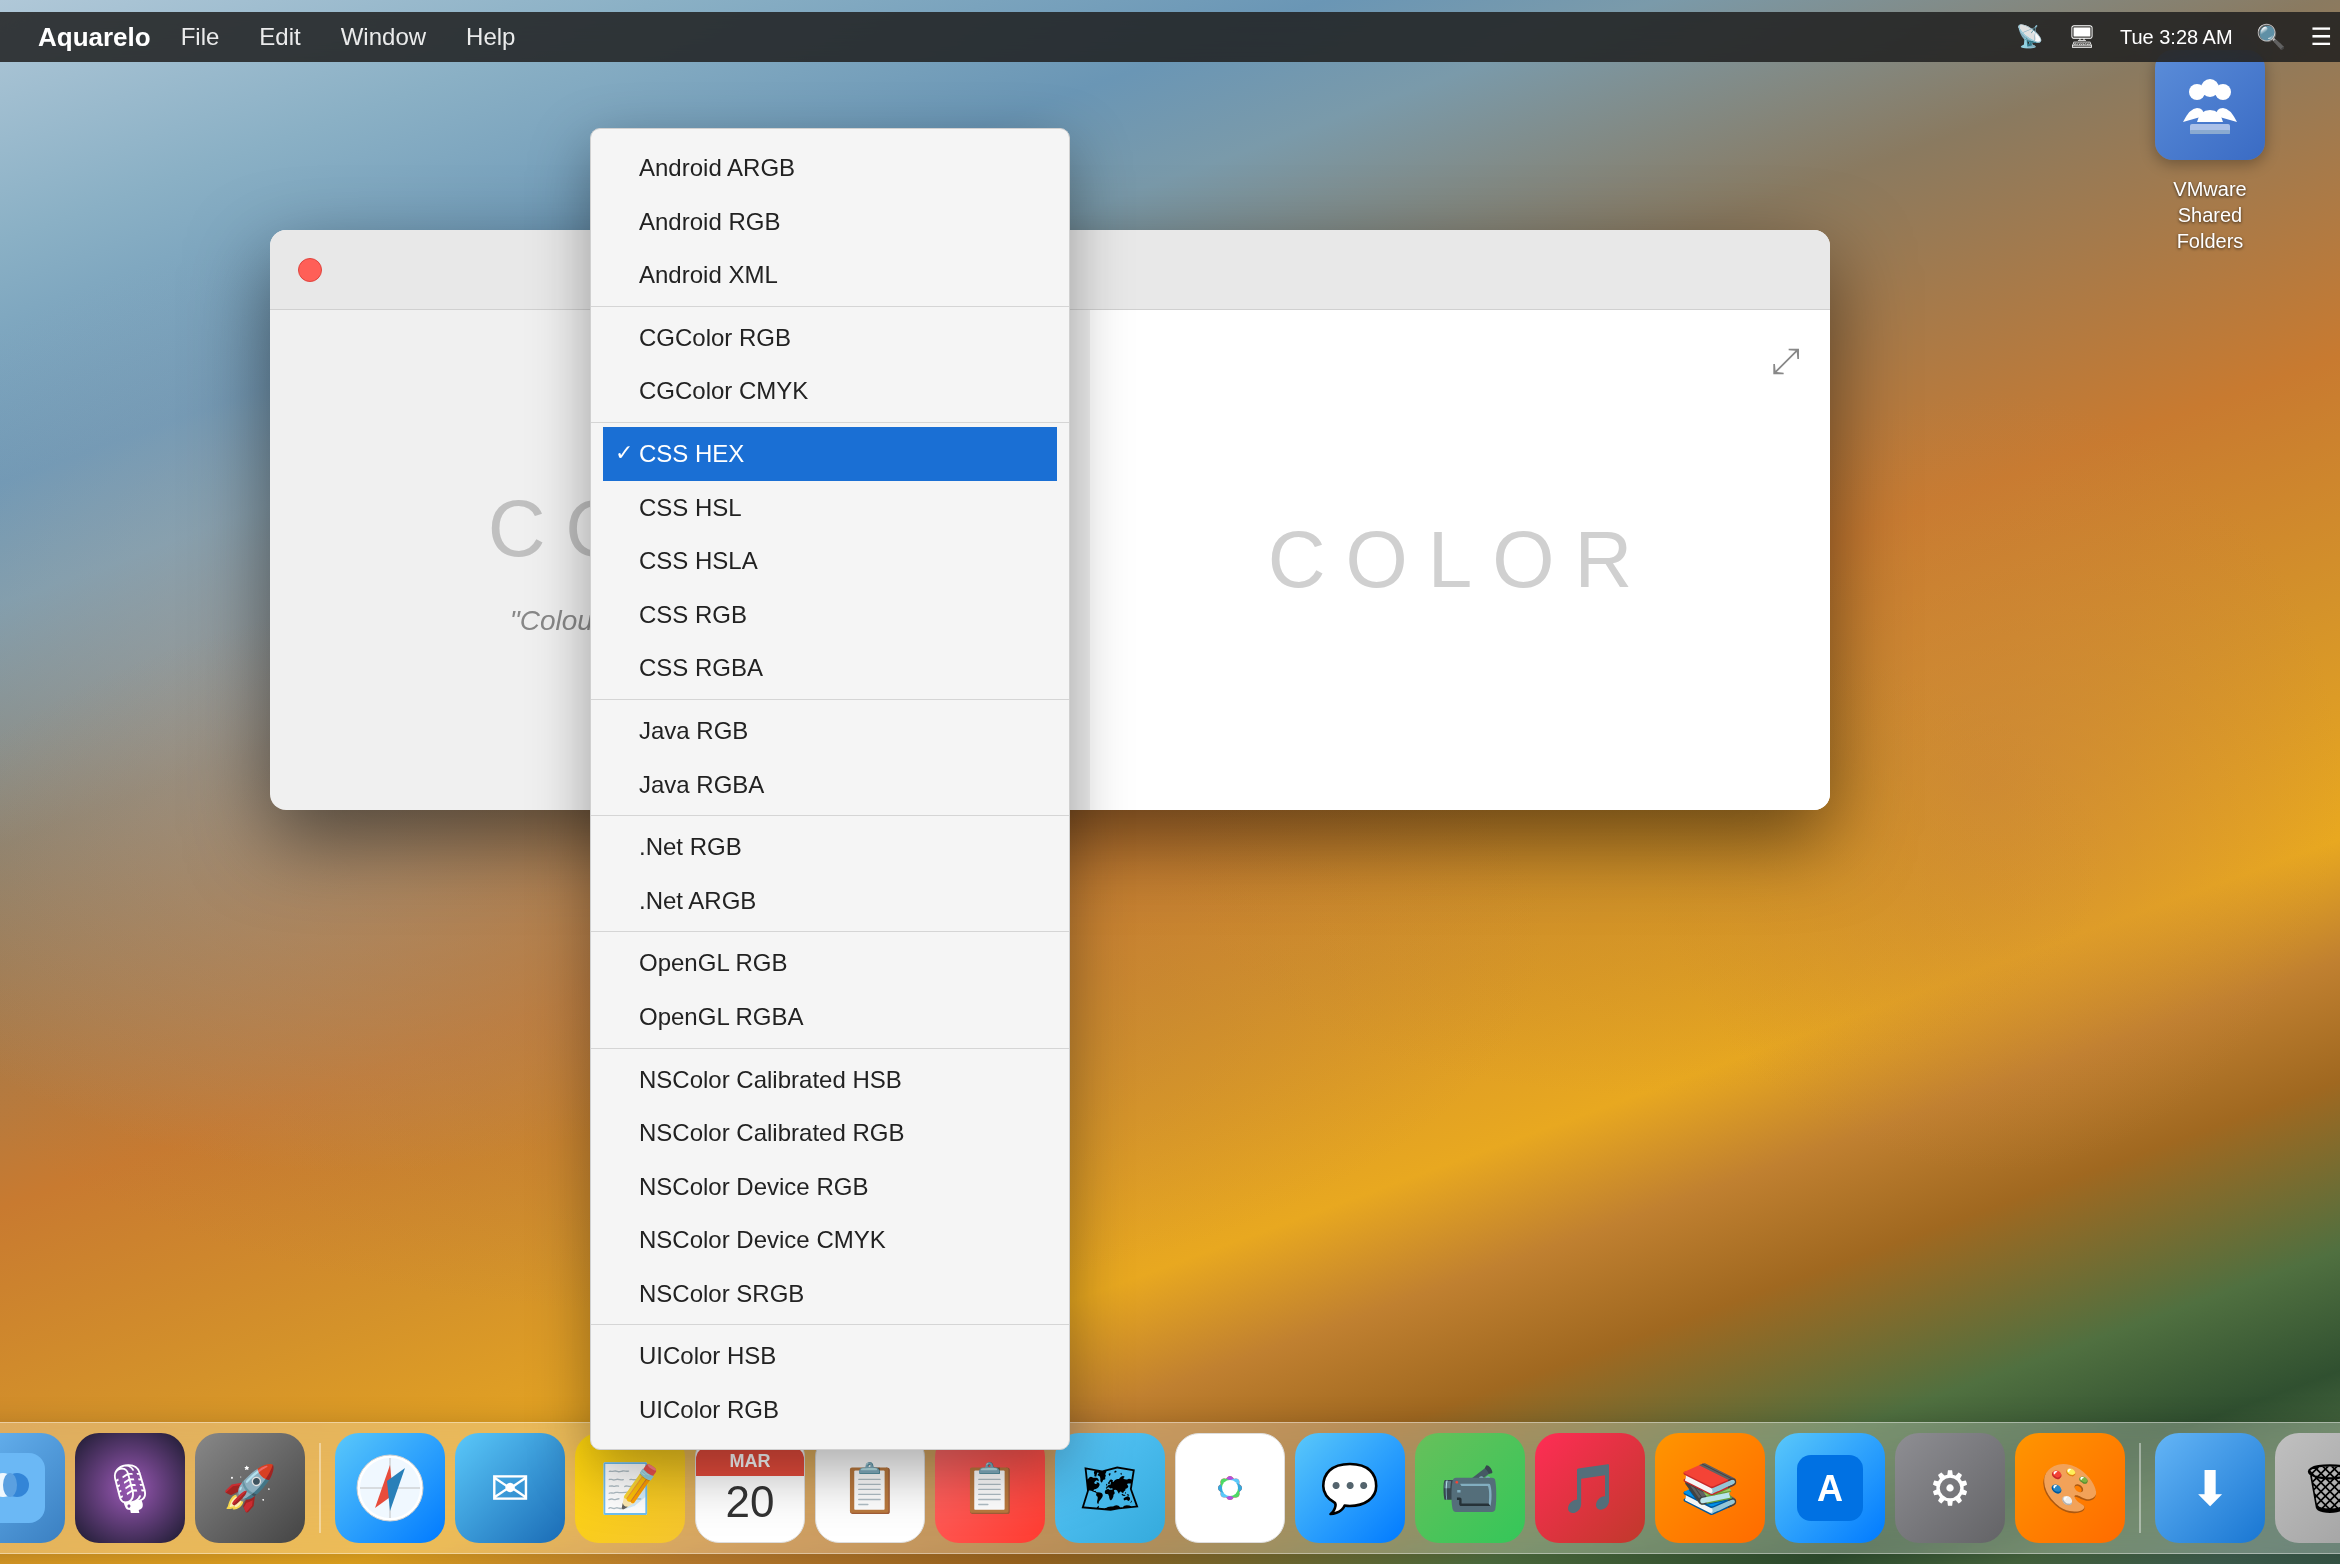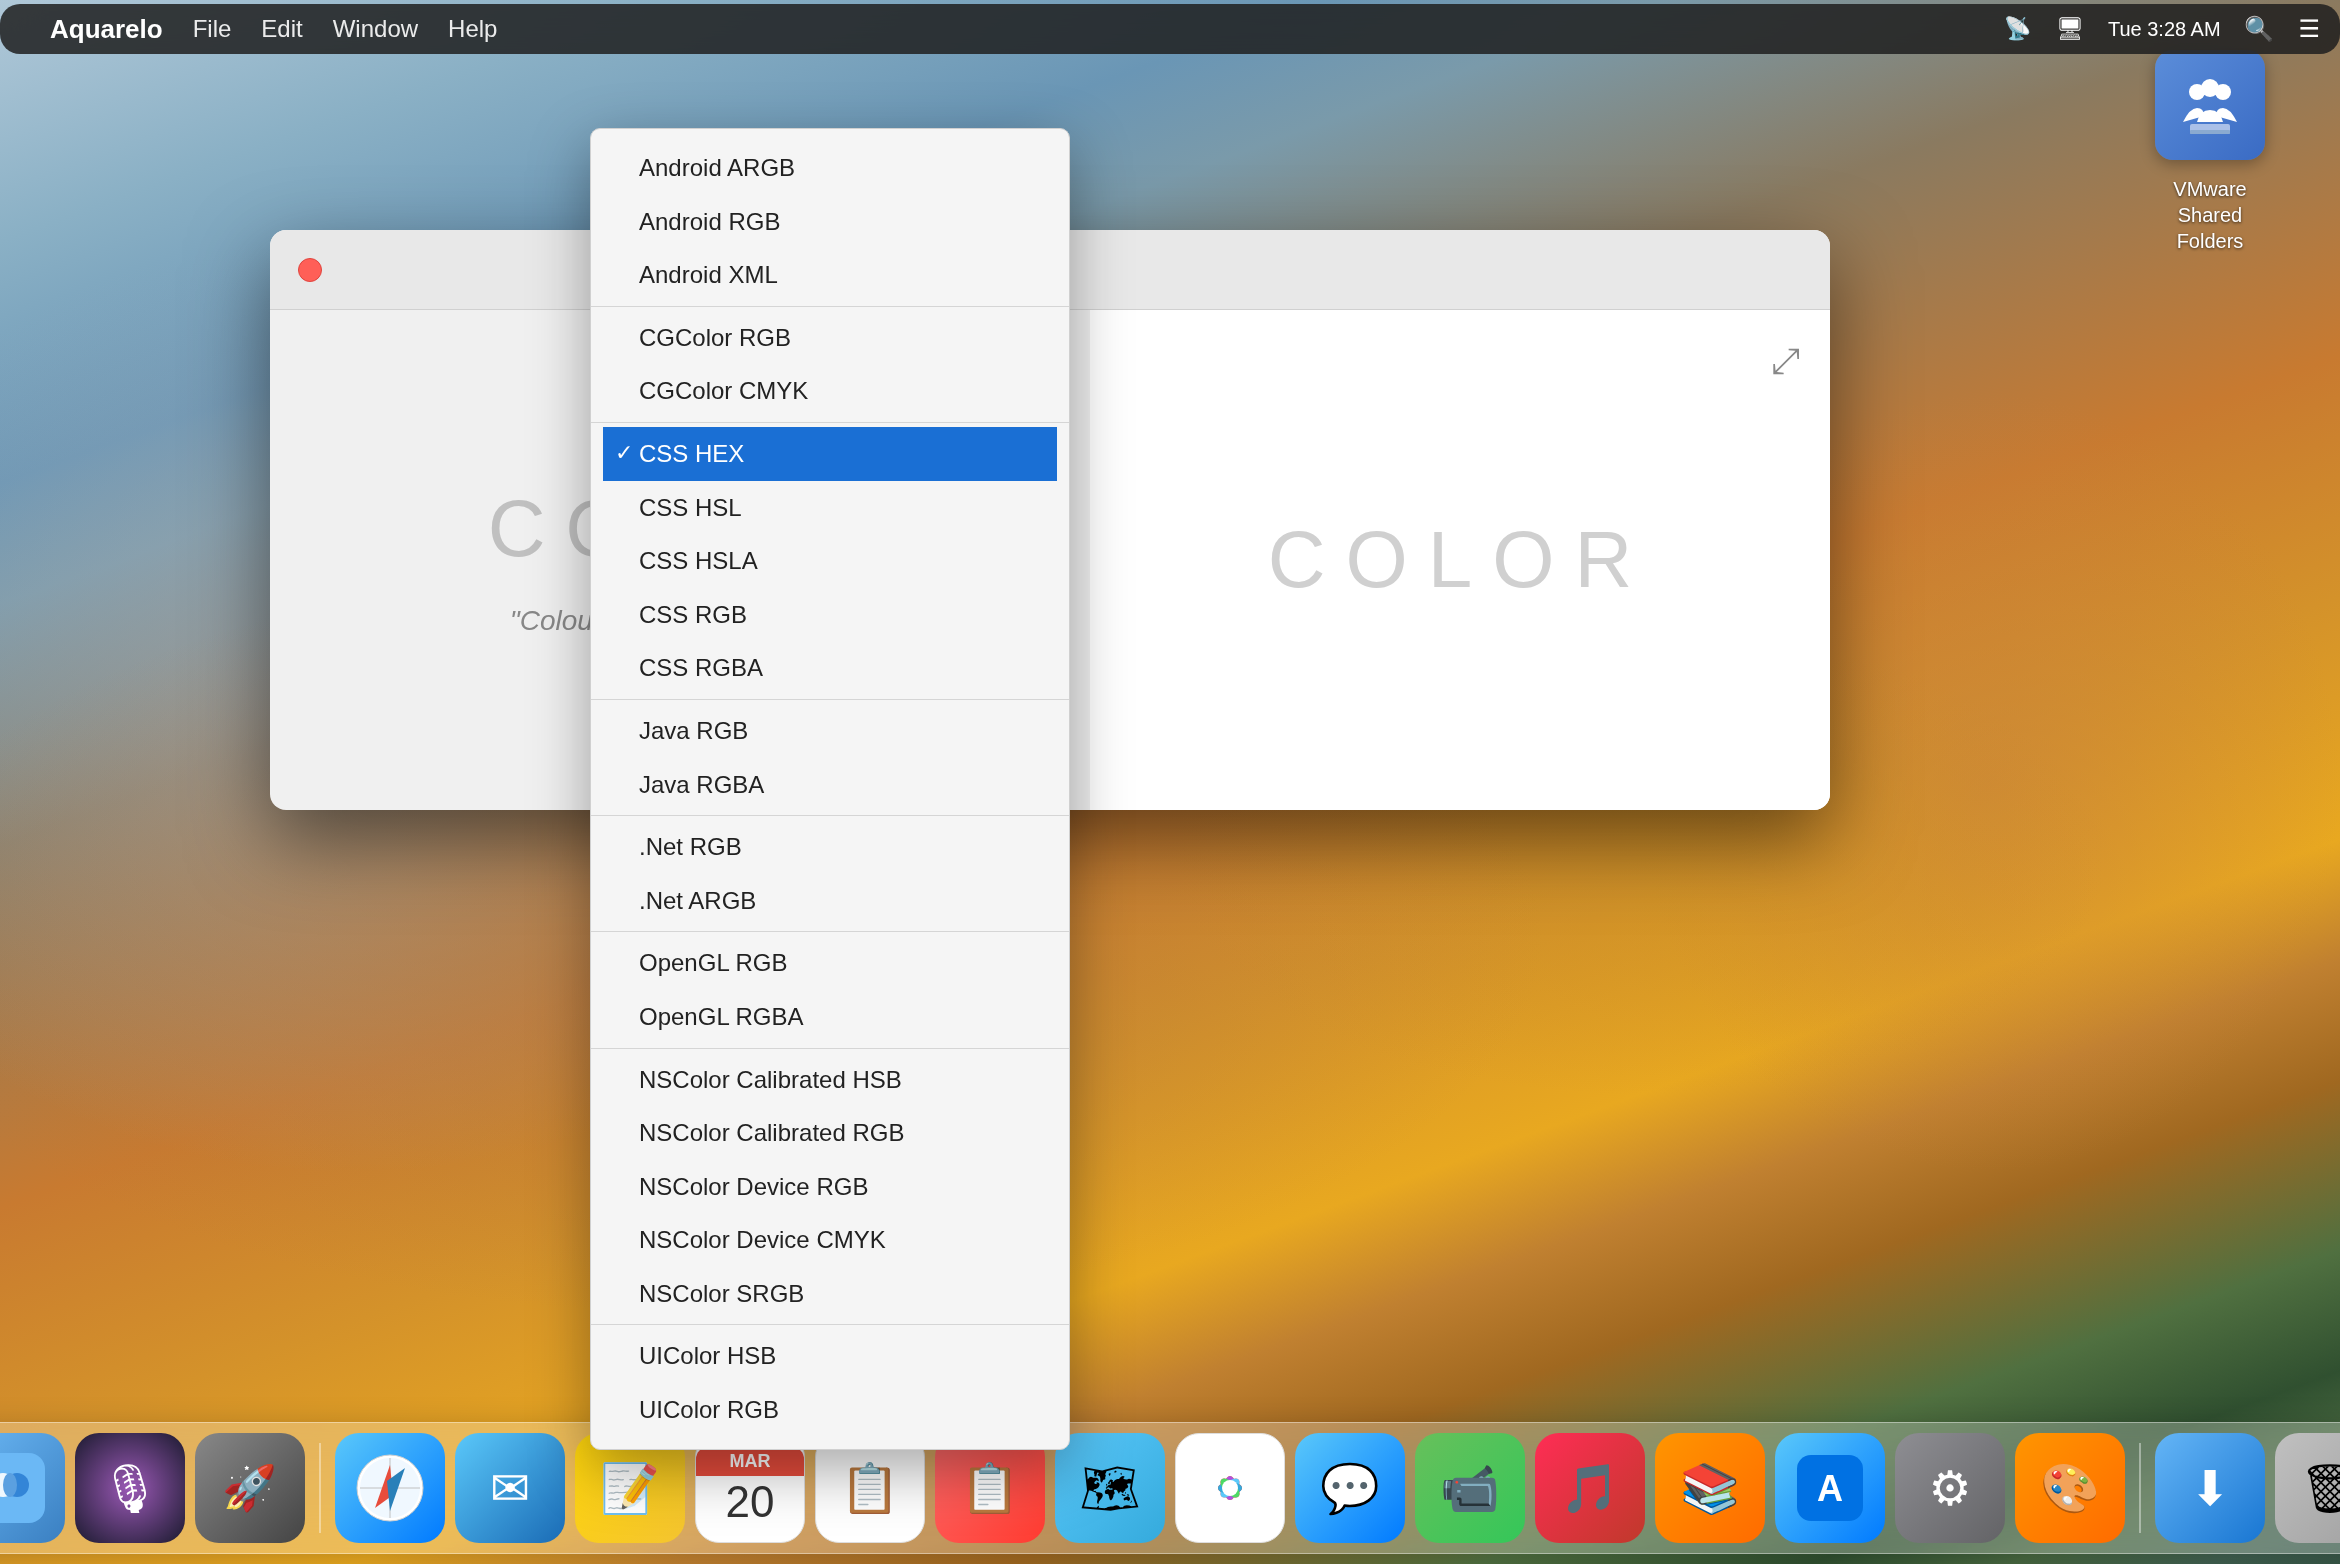--- a/index.html
+++ b/index.html
@@ -44,49 +44,48 @@
       background:
         radial-gradient(ellipse 60% 40% at 30% 60%, rgba(180,120,60,0.6) 0%, transparent 60%),
         radial-gradient(ellipse 40% 30% at 70% 55%, rgba(200,140,40,0.5) 0%, transparent 50%),
         radial-gradient(ellipse 50% 60% at 15% 45%, rgba(160,170,180,0.7) 0%, transparent 50%),
         radial-gradient(ellipse 30% 50% at 85% 50%, rgba(200,130,60,0.6) 0%, transparent 50%);
     }
 
     
     #menubar {
       position: absolute;
-      top: 4px; left: 0;
+      top: 12px; left: 0;
       width: 100%;
       height: 50px;
       background: rgba(30,30,30,0.85);
       backdrop-filter: blur(20px);
       display: flex;
       align-items: center;
-      padding: 0 20px;
+      padding: 0 8px;
       z-index: 1000;
       color: white;
       font-size: 26px;
-      border-radius: 20px;
     }
 
     #menubar .apple-logo {
       font-size: 28px;
       margin-right: 30px;
       cursor: default;
     }
 
     #menubar .app-name {
       font-weight: 600;
       margin-right: 30px;
       font-size: 26px;
     }
 
     #menubar .menu-items {
       display: flex;
-      gap: 30px;
+      gap: 40px;
       justify-content: space-between;
     }
 
     #menubar .menu-item {
       font-size: 24px;
       opacity: 0.9;
       cursor: default;
     }
 
     #menubar .right-items {

